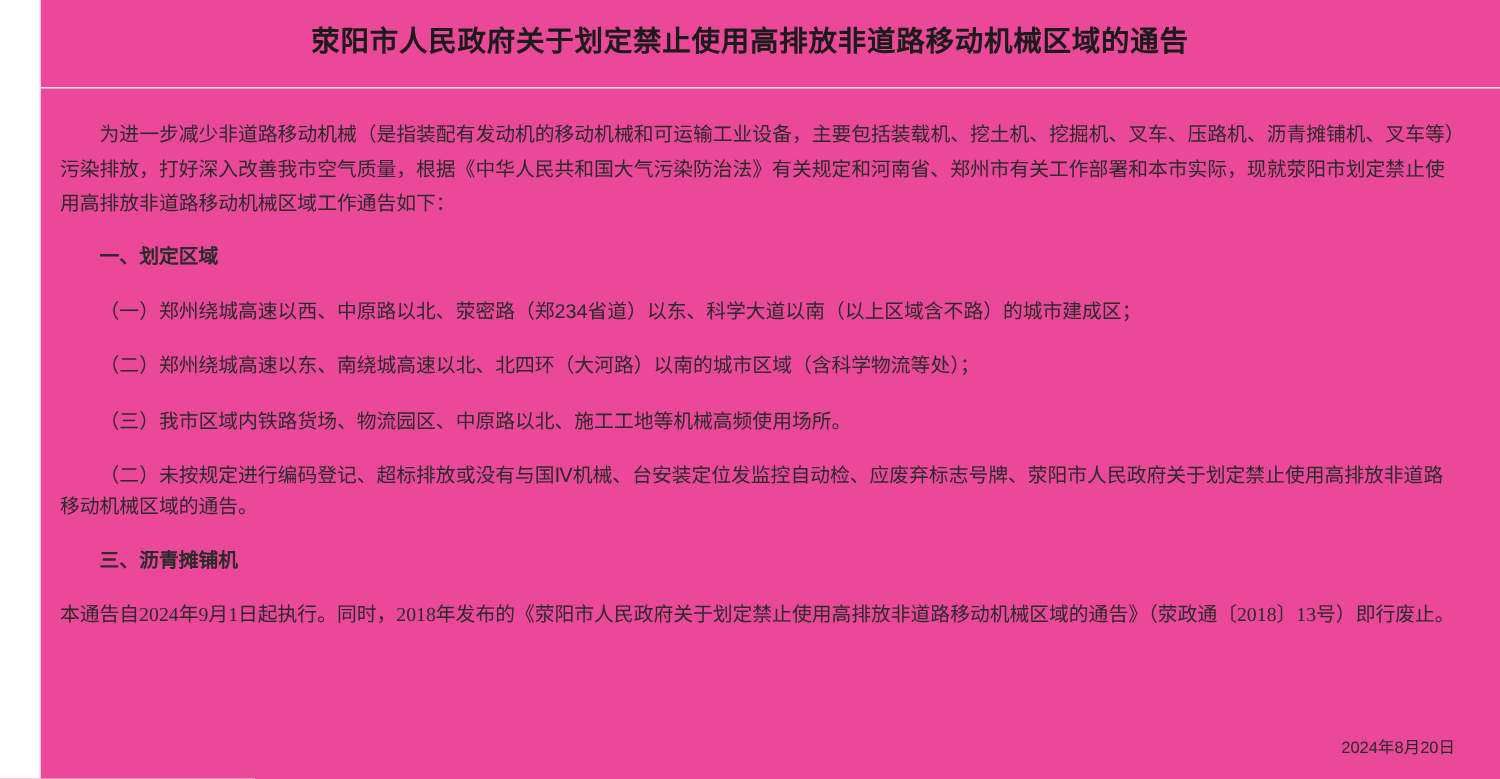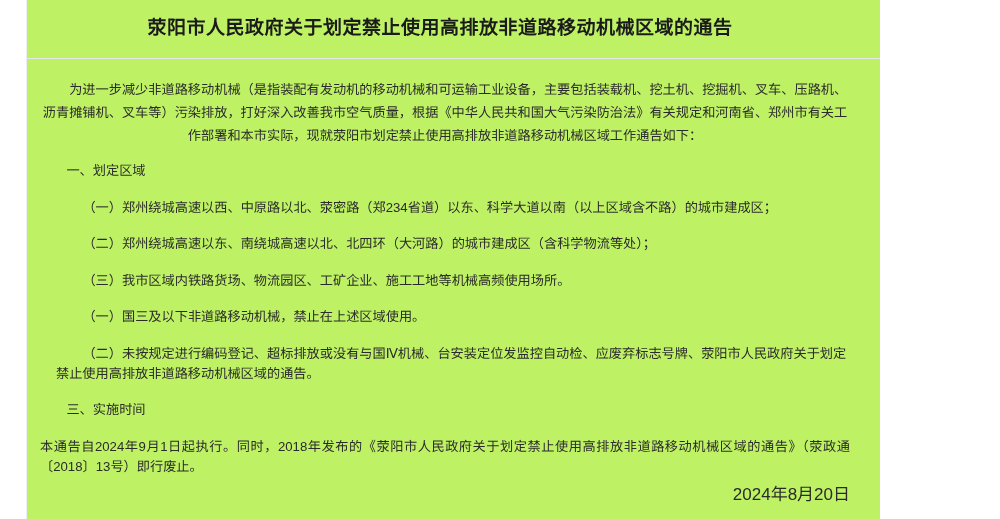--- a/index.html
+++ b/index.html
@@ -9,23 +9,23 @@
   }
   body {
     width: 1000px;
     height: 519px;
     font-family: "Liberation Sans", "DejaVu Sans", sans-serif;
     color: #1a1a1a;
     overflow: hidden;
   }
   .page {
     position: relative;
-    width: 880px;
+    width: 1000px;
     height: 519px;
-    background: #bef264;
+    background: #ec4899;
     box-sizing: border-box;
   }
   
   .gutter-left {
     position: absolute;
     left: 0;
     top: 0;
     width: 26px;
     height: 519px;
     background: #ffffff;
@@ -57,41 +57,41 @@
     right: 30px;
     top: 78px;
     bottom: 8px;
     font-size: 13.2px;
     line-height: 1.55;
     color: #242424;
   }
   p.para {
     margin: 0 0 16px 0;
     text-align: justify;
+    font-family: Liberation Serif, serif;
   }
   p.heading {
     margin: 0 0 16px 0;
     text-indent: 2em;
-    font-weight: 400;
+    font-weight: 700;
   }
   p.item {
-    margin: 0 0 16px 16px;
+    margin: 0 0 16px 0;
     text-indent: 2em;
   }
   p.lead {
     margin: 0 0 14px 0;
     text-indent: 2em;
     line-height: 1.75;
-    text-align: center;
   }
   .sign-date {
     position: absolute;
     right: 30px;
     bottom: 14px;
-    font-size: 17px;
+    font-size: 11px;
     color: #2a2a2a;
   }
   .blurred {
     color: #2b2b2b;
   }
 </style>
 </head>
 <body>
 
 <div class="page">
@@ -103,30 +103,29 @@
   <div class="title-rule"></div>
 
   <div class="body-area">
 
     <p class="lead blurred">为进一步减少非道路移动机械（是指装配有发动机的移动机械和可运输工业设备，主要包括装载机、挖土机、挖掘机、叉车、压路机、沥青摊铺机、叉车等）污染排放，打好深入改善我市空气质量，根据《中华人民共和国大气污染防治法》有关规定和河南省、郑州市有关工作部署和本市实际，现就荥阳市划定禁止使用高排放非道路移动机械区域工作通告如下：</p>
 
     <p class="heading blurred">一、划定区域</p>
 
     <p class="item blurred">（一）郑州绕城高速以西、中原路以北、荥密路（郑234省道）以东、科学大道以南（以上区域含不路）的城市建成区；</p>
 
-    <p class="item blurred">（二）郑州绕城高速以东、南绕城高速以北、北四环（大河路）的城市建成区（含科学物流等处）；</p>
+    <p class="item blurred">（二）郑州绕城高速以东、南绕城高速以北、北四环（大河路）以南的城市区域（含科学物流等处）；</p>
 
-    <p class="item blurred">（三）我市区域内铁路货场、物流园区、工矿企业、施工工地等机械高频使用场所。</p>
+    <p class="item blurred">（三）我市区域内铁路货场、物流园区、中原路以北、施工工地等机械高频使用场所。</p>
 
 
-    <p class="item blurred">（一）国三及以下非道路移动机械，禁止在上述区域使用。</p>
 
     <p class="item blurred">（二）未按规定进行编码登记、超标排放或没有与国Ⅳ机械、台安装定位发监控自动检、应废弃标志号牌、荥阳市人民政府关于划定禁止使用高排放非道路移动机械区域的通告。</p>
 
-    <p class="heading blurred">三、实施时间</p>
+    <p class="heading blurred">三、沥青摊铺机</p>
 
     <p class="para blurred">本通告自2024年9月1日起执行。同时，2018年发布的《荥阳市人民政府关于划定禁止使用高排放非道路移动机械区域的通告》（荥政通〔2018〕13号）即行废止。</p>
 
   </div>
 
   <div class="sign-date">2024年8月20日</div>
 
 </div>
 
 </body></html>

